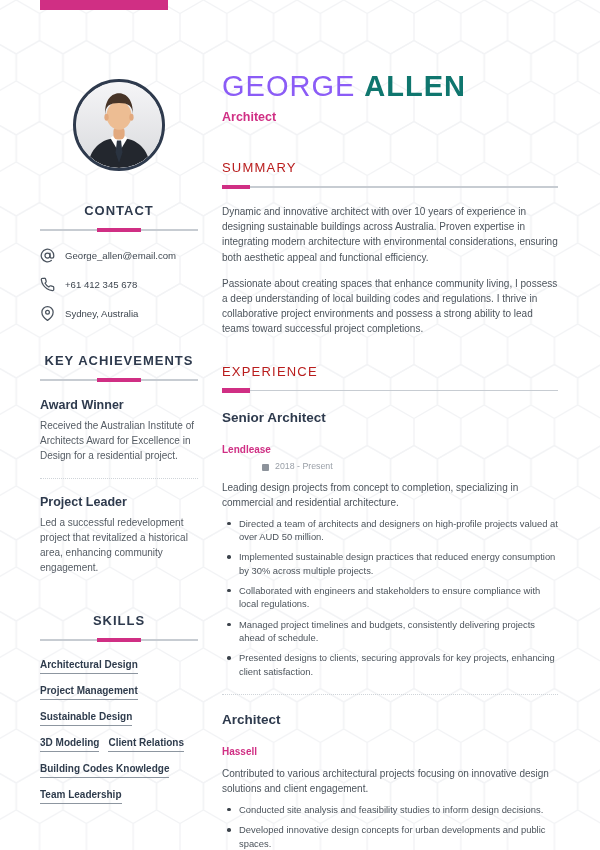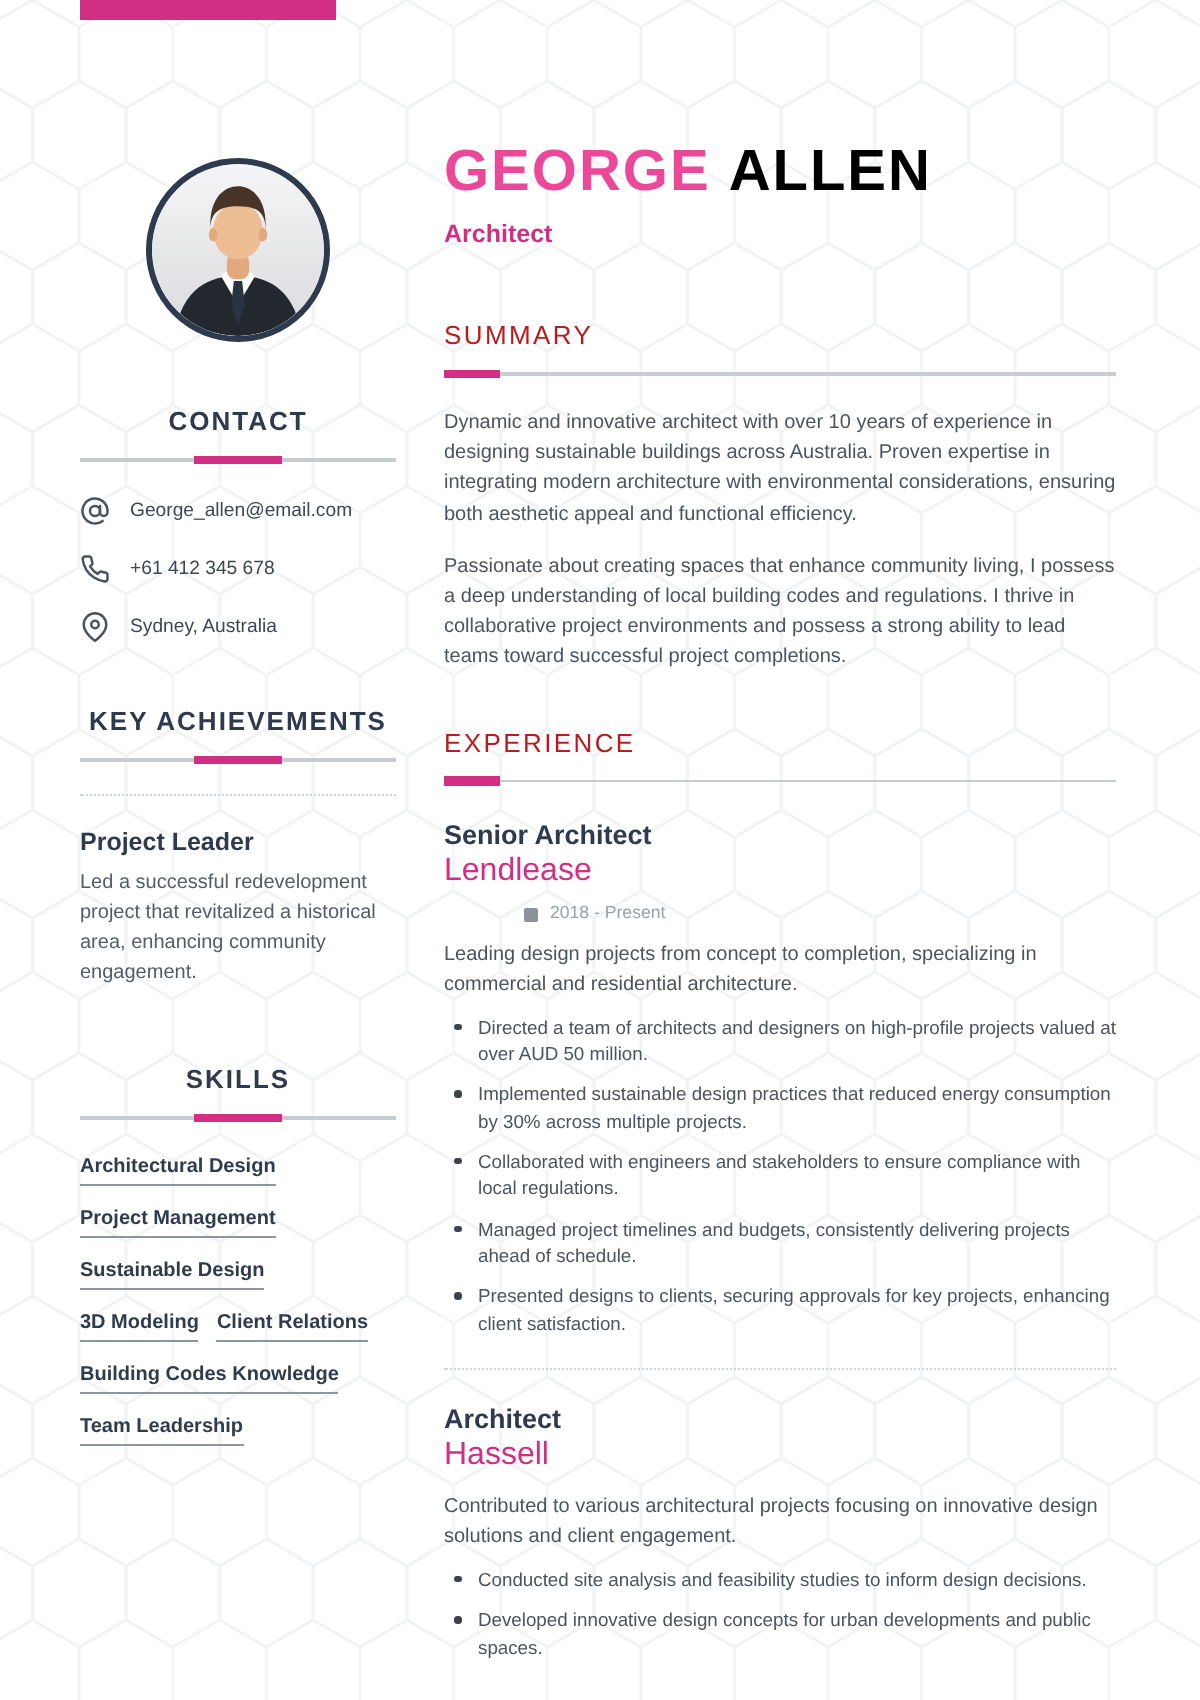--- a/index.html
+++ b/index.html
@@ -50,36 +50,36 @@
 
   .skills-wrap { margin-top:17px; display:flex; flex-wrap:wrap; column-gap:9px; row-gap:11px; }
   .skill {
     font-size:10px; font-weight:bold; color:#2f3c4d;
     padding-bottom:3px; border-bottom:1.2px solid #8d96a0; white-space:nowrap;
   }
 
   
   .main { flex:1; padding-top:70px; min-width:0; }
   .name-row { display:flex; align-items:baseline; gap:9px; }
-  .first-name { font-size:29px; font-weight:700; letter-spacing:1px; color:#ec4899; }
-  .last-name  { font-size:29px; font-weight:800; letter-spacing:1px; color:#000000;text-align:right; }
+  .first-name { font-size:29px; font-weight:400; letter-spacing:1px; color:#8b5cf6; }
+  .last-name  { font-size:29px; font-weight:800; letter-spacing:1px; color:#0f766e;text-align:right; }
   .job-title { margin-top:7px; font-size:12.5px; font-weight:bold; color:#d02f84; }
 
   .main-heading {
     font-size:13px; font-weight:normal; letter-spacing:1.2px; color:#b91c1c;
   }
   .summary-section { margin-top:36px; }
   .summary-body { margin-top:15px; }
   .summary-body p { font-size:10px; line-height:1.52; color:#4c545c; margin-bottom:11px; }
   .summary-body p:last-child { margin-bottom:0; }
 
   .experience-section { margin-top:27px; }
   .job { margin-top:17px; }
   .job-role { font-size:13.5px; font-weight:bold; color:#2e3a4d; }
-  .job-company { margin-top:2px; font-size:16px; font-weight:normal; color:#d02f84; }
+  .job-company { margin-top:19px; font-size:10px; font-weight:bold; color:#d02f84; }
   .job-dates { margin-top:6px; display:flex; align-items:flex-end; gap:6px;padding-left:40px; }
   .job-dates .dicon { width:7px; height:7px; background:#8d939b; border-radius:1px; flex:none; }
   .job-dates .dtext { font-size:8.8px; color:#999fa7; }
   .job-intro { margin-top:9px; font-size:10px; line-height:1.5; color:#4c545c; }
   .job-bullets { margin-top:7px; list-style:none; }
   .job-bullets li {
     position:relative; padding-left:17px; margin-bottom:7px;
     font-size:9.4px; line-height:1.42; color:#4c545c;
   }
   .job-bullets li::before {
@@ -167,20 +167,24 @@
             </span>
             <span class="ctext">Sydney, Australia</span>
           </div>
         </div>
       </div>
 
       <div style="margin-top:30px;">
         <div class="side-heading">KEY ACHIEVEMENTS</div>
         <div class="rule center"></div>
 
+        <div class="ach-item">
+          <div class="ach-title">Award Winner</div>
+          <div class="ach-text">Received the Australian Institute of Architects Award for Excellence in Design for a residential project.</div>
+        </div>
         <hr class="dotted">
         <div class="ach-item">
           <div class="ach-title">Project Leader</div>
           <div class="ach-text">Led a successful redevelopment project that revitalized a historical area, enhancing community engagement.</div>
         </div>
       </div>
 
       <div style="margin-top:38px;">
         <div class="side-heading">SKILLS</div>
         <div class="rule center"></div>

